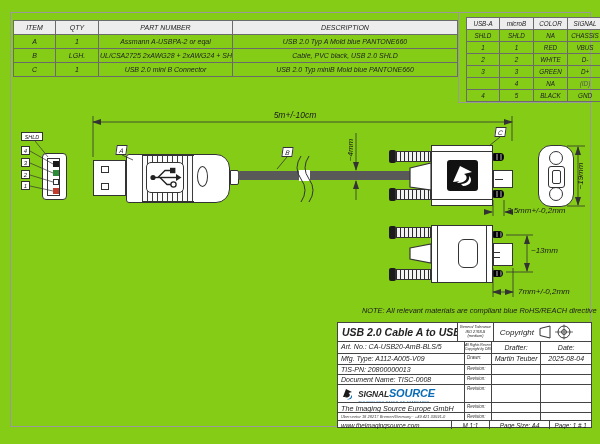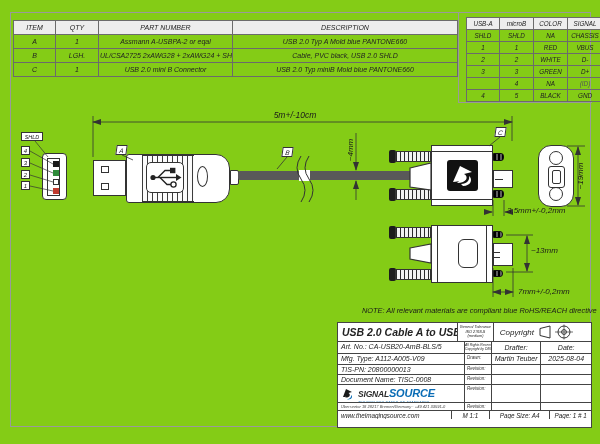--- a/index.html
+++ b/index.html
@@ -325,20 +325,26 @@
         <span>
           <span class="brand1">SIGNAL</span><span class="brand2">SOURCE</span>
           <span class="tagline" style="display:block;">TECHNOLOGY BASED ON STANDARDS</span>
         </span>
       </div>
       <div class="td small-lab" style="width:27px;">Revision:</div>
       <div class="td" style="width:50px;"></div>
       <div class="td" style="width:50px;"></div>
     </div>
 
+    <div class="tr" style="height:10px;">
+      <div class="td" style="width:128px;font-size:7.2px;padding:1px 0 0 3px;">The Imaging Source Europe GmbH</div>
+      <div class="td small-lab" style="width:27px;">Revision:</div>
+      <div class="td" style="width:50px;"></div>
+      <div class="td" style="width:50px;"></div>
+    </div>
 
     <div class="tr" style="height:8px;">
       <div class="td" style="width:128px;font-size:4px;color:#444;padding:1px 0 0 3px;">Überseetor 18 28217 Bremen/Germany · +49 421 33591-0</div>
       <div class="td small-lab" style="width:27px;">Revision:</div>
       <div class="td" style="width:50px;"></div>
       <div class="td" style="width:50px;"></div>
     </div>
 
     <div class="tr" style="height:8px;">
       <div class="td" style="width:115px;font-size:6.3px;padding:1px 0 0 3px;">www.theimagingsource.com</div>

